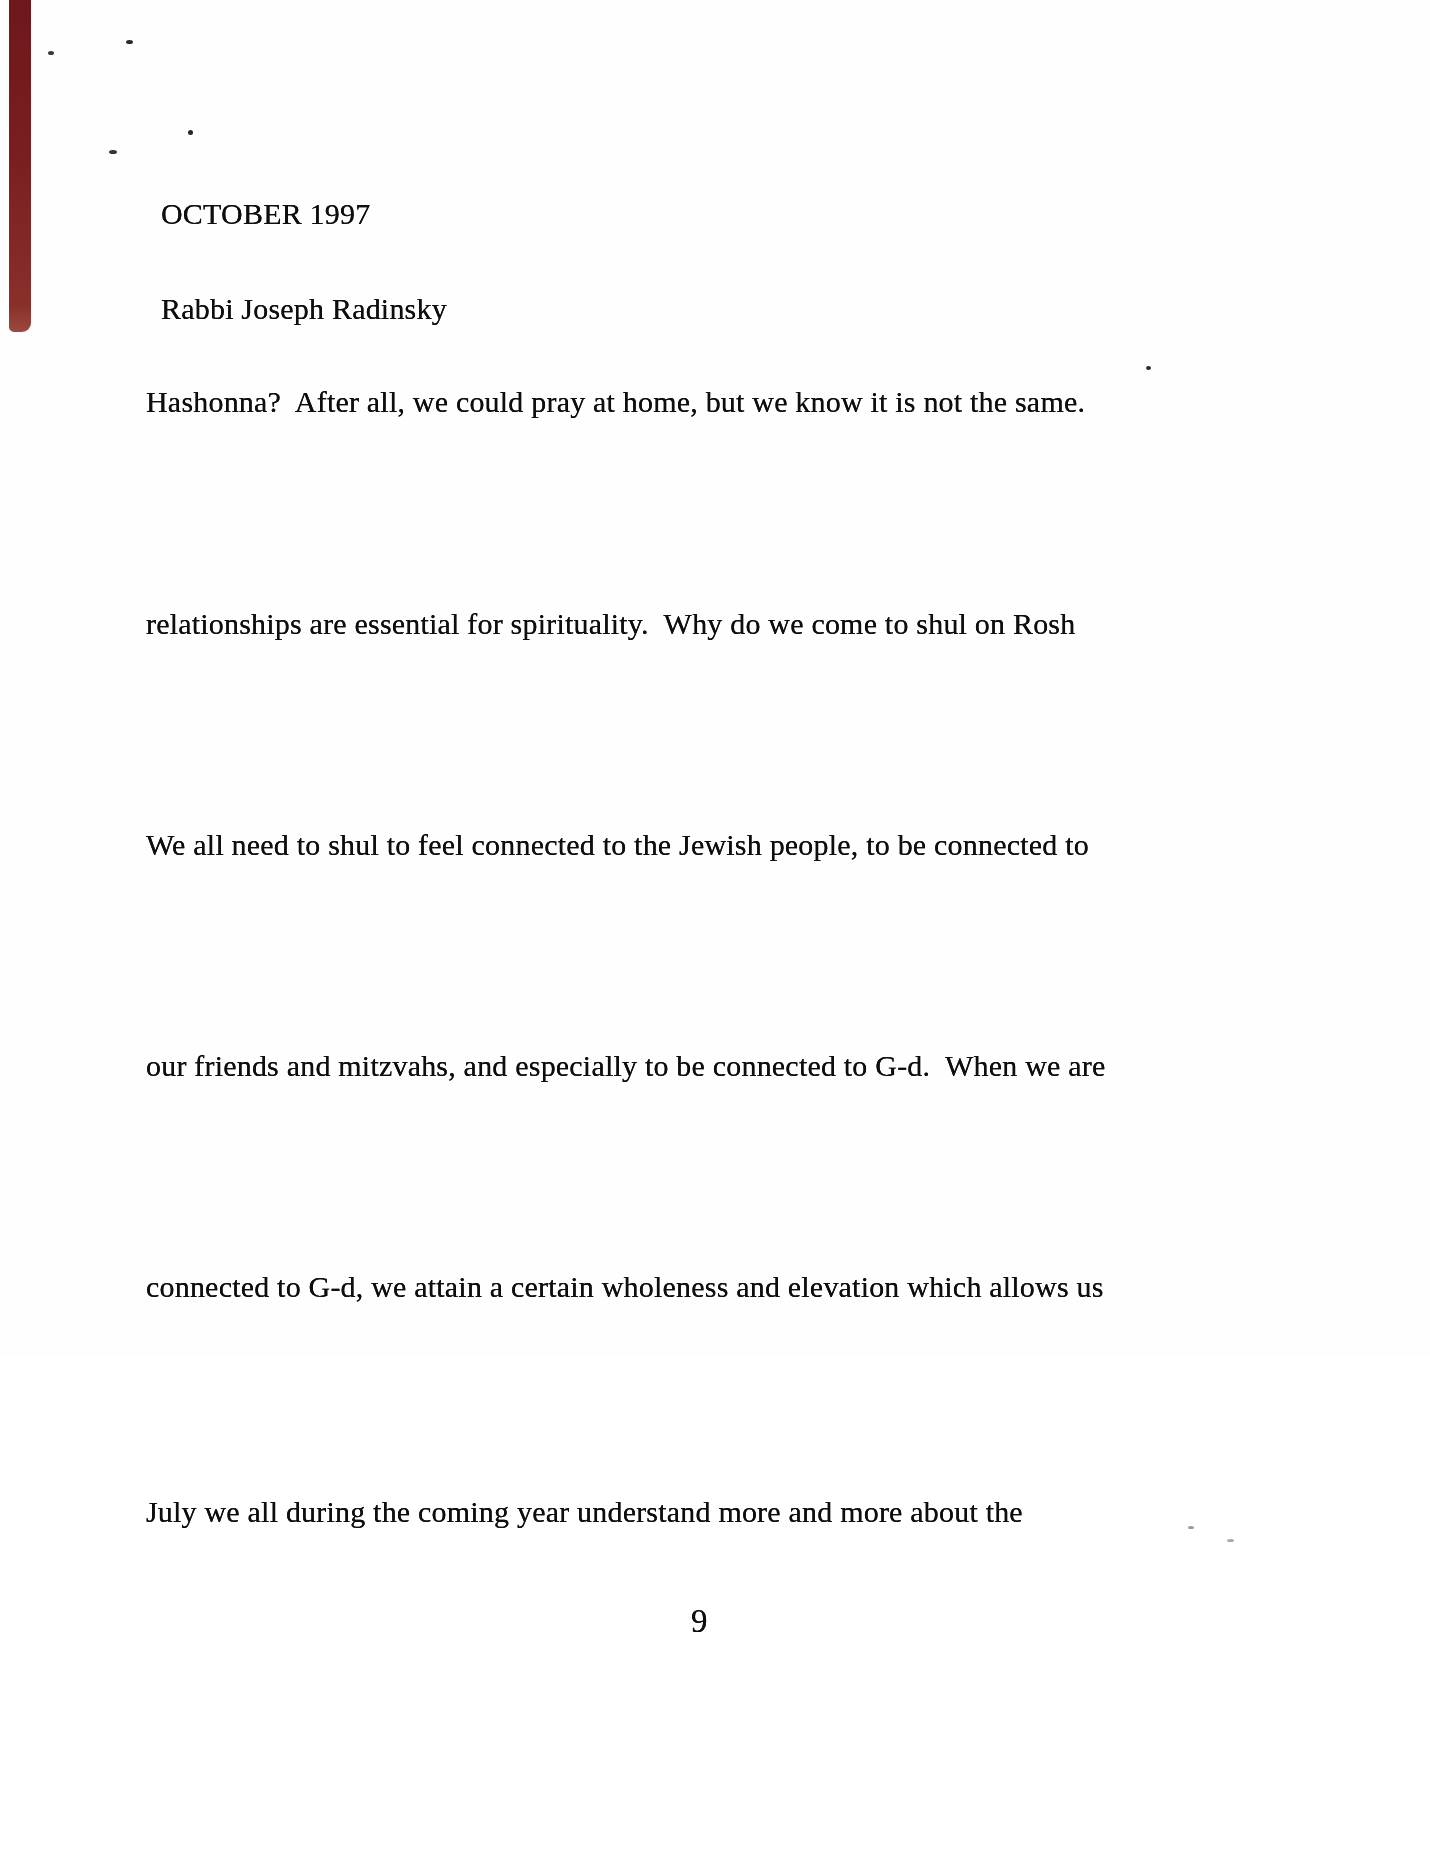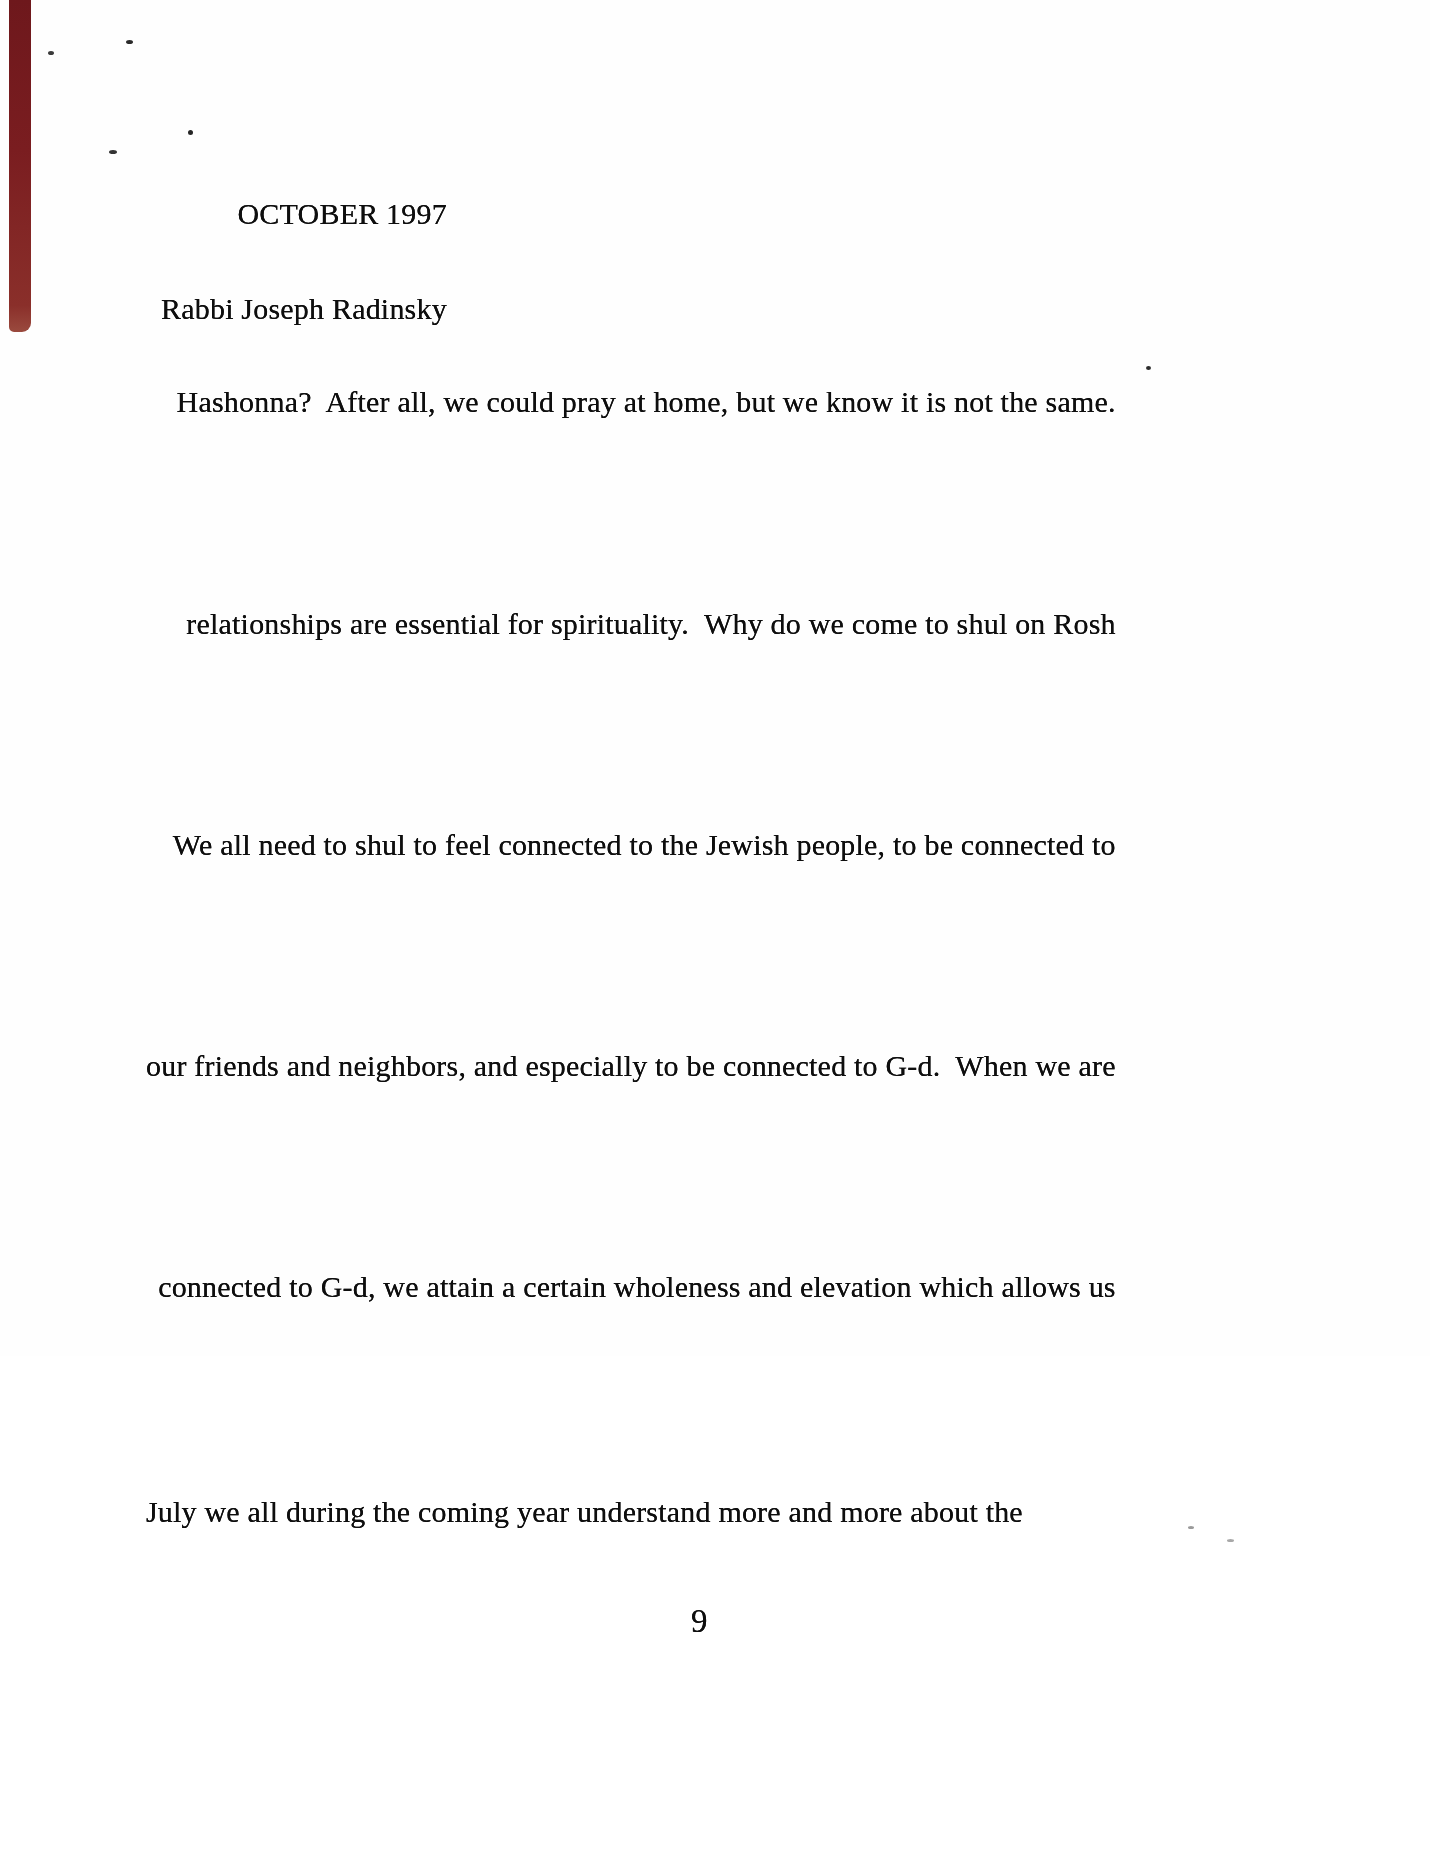--- a/index.html
+++ b/index.html
@@ -10,21 +10,20 @@
     overflow: hidden;
     background: #ffffff;
   }
   .page {
     position: relative;
     width: 1430px;
     height: 1356px;
     background: #fefefe;
     font-family: "Liberation Serif", "DejaVu Serif", serif;
     color: #0e0e0e;
-    text-align: right;
   }
   
   .ink {
     letter-spacing: 0.2px;
     text-shadow: 0 0 0.5px currentColor;
   }
   .header {
     position: absolute;
     left: 161px;
     top: 135px;
@@ -77,21 +76,21 @@
 
   <div class="header ink">
     <div>OCTOBER 1997</div>
     <div>Rabbi Joseph Radinsky</div>
   </div>
 
   <div class="para p1 ink">
     <div>Hashonna?  After all, we could pray at home, but we know it is not the same.</div>
     <div>relationships are essential for spirituality.  Why do we come to shul on Rosh</div>
     <div>We all need to shul to feel connected to the Jewish people, to be connected to</div>
-    <div>our friends and neighbors, and especially to be connected to G-d.  When we are</div>
+    <div>our friends and mitzvahs, and especially to be connected to G-d.  When we are</div>
     <div>connected to G-d, we attain a certain wholeness and elevation which allows us</div>
     
     
     
     
     
     
     
   </div>
 

